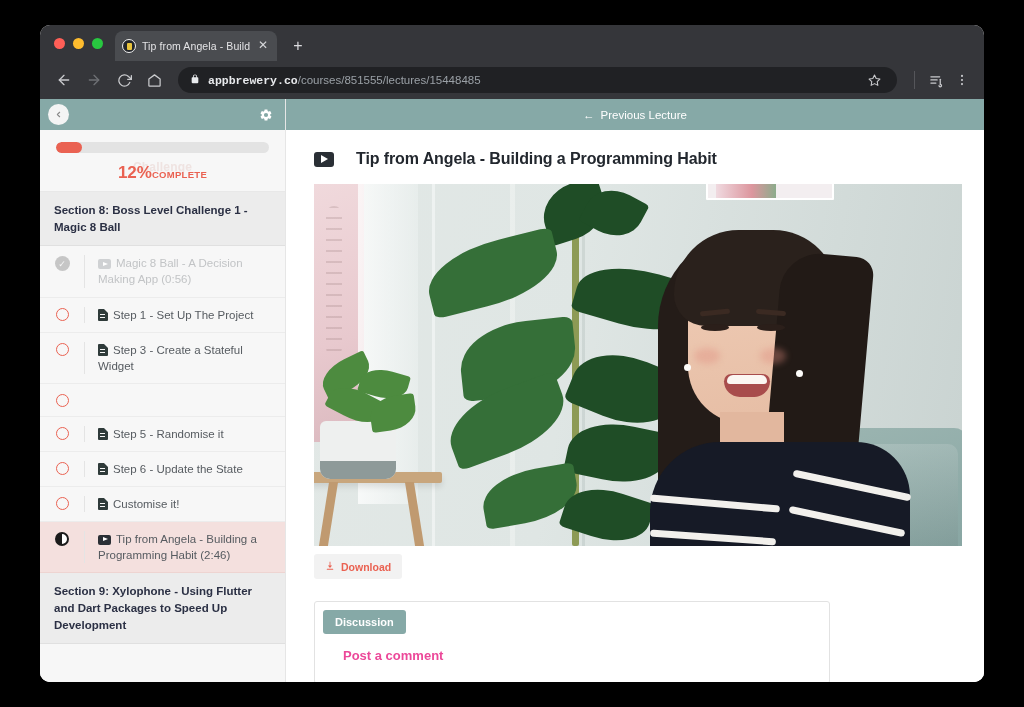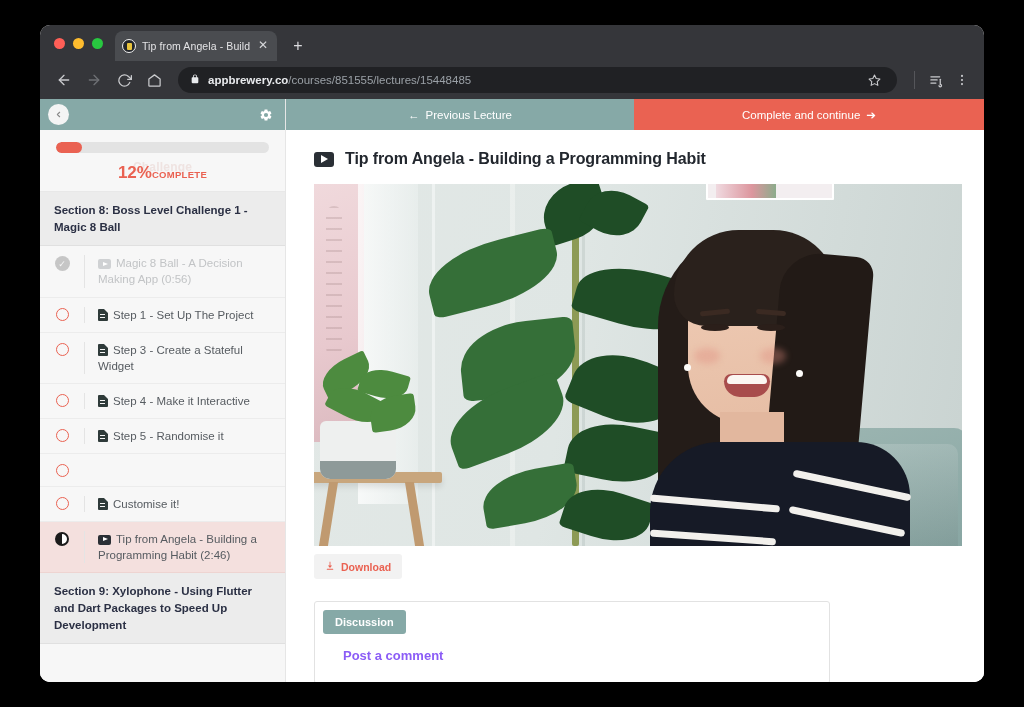--- a/index.html
+++ b/index.html
@@ -120,21 +120,21 @@
     min-width: 0;
   }
   #omnibox .lock { flex: 0 0 auto; }
   .url-text {
     font-size: 11.5px;
     color: #9aa0a6;
     white-space: nowrap;
     overflow: hidden;
     flex: 1 1 auto;
   }
-  .url-text b { color: #e8eaed; font-weight: 700; }
+  .url-text b { color: #e8eaed; font-weight: 700; font-family: Liberation Mono, monospace; }
   .star-btn {
     width: 22px; height: 22px;
     flex: 0 0 auto;
     display: flex; align-items: center; justify-content: center;
     color: #c9cacd;
   }
   .tb-divider {
     width: 1px; height: 18px; background: #55565a; margin: 0 7px;
   }
   .tb-icon {
@@ -350,21 +350,21 @@
     gap: 6px;
   }
   #main-scroll {
     flex: 1 1 auto;
     overflow: hidden;
     padding: 0 28px;
   }
   #lecture-title {
     display: flex;
     align-items: center;
-    gap: 11px;
+    gap: 22px;
     padding: 20px 0 16px 0;
   }
   .title-vid {
     width: 20px; height: 15px;
     background: #2a2f35;
     border-radius: 3px;
     position: relative;
     flex: 0 0 auto;
   }
   .title-vid::after {
@@ -611,21 +611,21 @@
     color: #ffffff;
     font-size: 11px;
     font-weight: 700;
     padding: 6px 12px;
     border-radius: 3px;
     margin: 8px 0 0 8px;
   }
   #post-comment {
     font-size: 13px;
     font-weight: 700;
-    color: #8b5cf6;
+    color: #ec4899;
     padding: 14px 0 20px 28px;
   }
 </style>
 </head>
 <body>
 
 <div id="browser-window">
 
   <div id="tab-strip">
     <div class="traffic-lights">
@@ -745,32 +745,32 @@
           <div class="lecture-item">
             <div class="status-col">
               <div class="circle-empty"></div>
             </div>
             <div class="lec-body"><span class="lec-icon icon-doc"></span><span>Step 3 - Create a Stateful Widget</span></div>
           </div>
           <div class="lecture-item">
             <div class="status-col">
               <div class="circle-empty"></div>
             </div>
-            <div class="lec-body"><span class="lec-icon icon-doc"></span><span>Step 4 - Make it Interactive</span></div>
           </div>
           <div class="lecture-item">
             <div class="status-col">
               <div class="circle-empty"></div>
             </div>
             <div class="lec-body"><span class="lec-icon icon-doc"></span><span>Step 5 - Randomise it</span></div>
           </div>
           <div class="lecture-item">
             <div class="status-col">
               <div class="circle-empty"></div>
             </div>
+            <div class="lec-body"><span class="lec-icon icon-doc"></span><span>Step 6 - Update the State</span></div>
           </div>
           <div class="lecture-item">
             <div class="status-col">
               <div class="circle-empty"></div>
             </div>
             <div class="lec-body"><span class="lec-icon icon-doc"></span><span>Customise it!</span></div>
           </div>
           <div class="lecture-item active">
             <div class="status-col">
               <div class="circle-half"></div>
@@ -780,24 +780,20 @@
           <div class="section-header">Section 9: Xylophone - Using Flutter and Dart Packages to Speed Up Development</div>
         </div>
     </div>
 
     <div id="main">
 
       <div id="main-nav">
         <div id="prev-lecture">
           <span>←</span>
           <span>Previous Lecture</span>
-        </div>
-        <div id="complete-continue">
-          <span>Complete and continue</span>
-          <span>➔</span>
         </div>
       </div>
 
       <div id="main-scroll">
 
         <div id="lecture-title">
           <span class="title-vid"></span>
           <h1>Tip from Angela - Building a Programming Habit</h1>
         </div>
 

